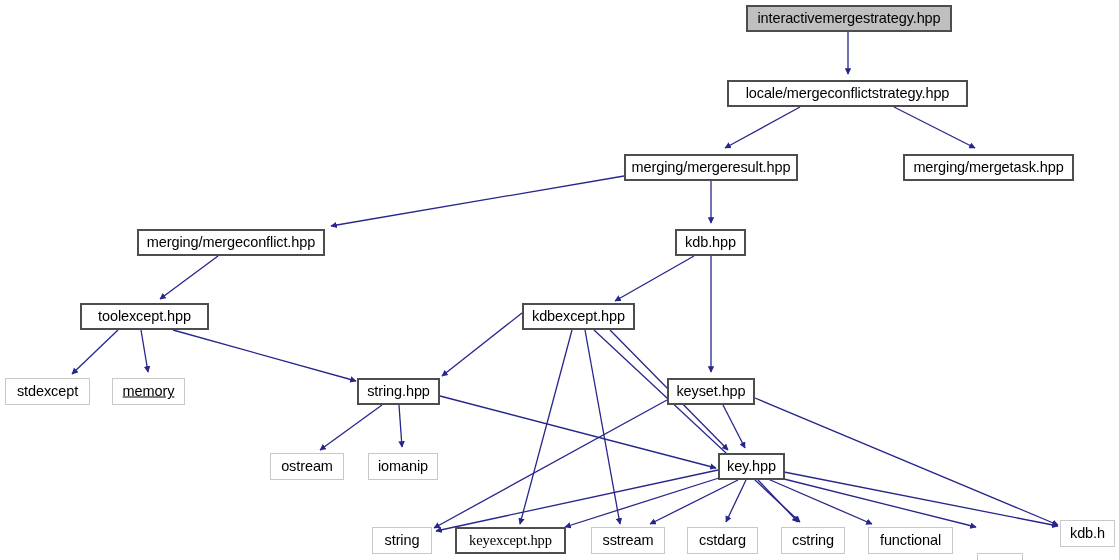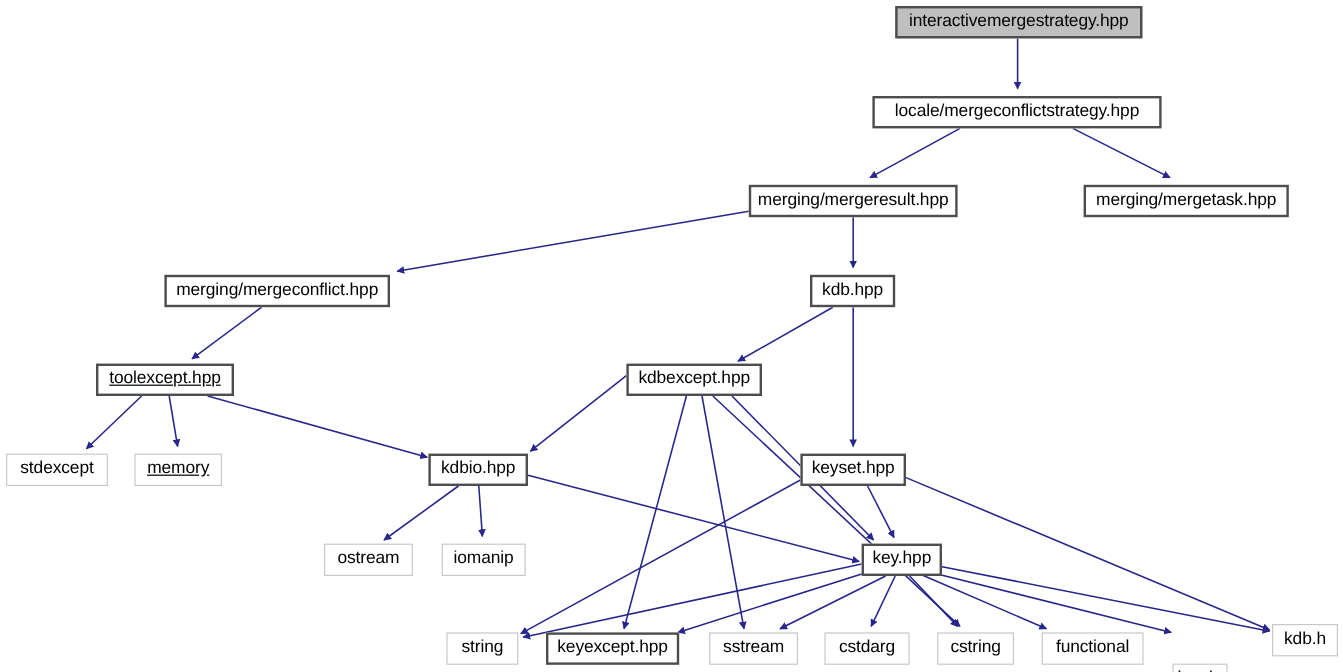--- a/index.html
+++ b/index.html
@@ -122,51 +122,51 @@
       </div>
       <div class="node hdr" style="left: 624px; top: 154px; width: 174px; height: 27px;">
         <span class="node-label">merging/mergeresult.hpp</span>
       </div>
       <div class="node hdr" style="left: 137px; top: 229px; width: 188px; height: 27px;">
         <span class="node-label">merging/mergeconflict.hpp</span>
       </div>
       <div class="node hdr" style="left: 675px; top: 229px; width: 71px; height: 27px;">
         <span class="node-label">kdb.hpp</span>
       </div>
-      <div class="node hdr" style="left: 80px; top: 303px; width: 115px; height: 27px; text-decoration: underline;">
+      <div class="node hdr" style="left: 80px; top: 303px; width: 129px; height: 27px;">
         <span class="node-label">toolexcept.hpp</span>
       </div>
       <div class="node hdr" style="left: 522px; top: 303px; width: 113px; height: 27px;">
         <span class="node-label">kdbexcept.hpp</span>
       </div>
       <div class="node plain" style="left: 5px; top: 378px; width: 85px; height: 27px;">
         <span class="node-label">stdexcept</span>
       </div>
       <div class="node plain" style="left: 112px; top: 378px; width: 73px; height: 27px; text-decoration: underline;">
         <span class="node-label">memory</span>
       </div>
       <div class="node hdr" style="left: 357px; top: 378px; width: 83px; height: 27px;">
-        <span class="node-label">kdbio.hpp</span>
+        <span class="node-label">string.hpp</span>
       </div>
       <div class="node hdr" style="left: 667px; top: 378px; width: 88px; height: 27px;">
         <span class="node-label">keyset.hpp</span>
       </div>
       <div class="node plain" style="left: 270px; top: 453px; width: 74px; height: 27px;">
         <span class="node-label">ostream</span>
       </div>
       <div class="node plain" style="left: 368px; top: 453px; width: 70px; height: 27px;">
         <span class="node-label">iomanip</span>
       </div>
       <div class="node hdr" style="left: 718px; top: 453px; width: 67px; height: 27px;">
         <span class="node-label">key.hpp</span>
       </div>
       <div class="node plain" style="left: 372px; top: 527px; width: 60px; height: 27px;">
         <span class="node-label">string</span>
       </div>
-      <div class="node hdr" style="left: 455px; top: 527px; width: 111px; height: 27px;">
+      <div class="node hdr" style="left: 455px; top: 527px; width: 111px; height: 27px; font-family: Liberation Serif, serif;">
         <span class="node-label">keyexcept.hpp</span>
       </div>
       <div class="node plain" style="left: 591px; top: 527px; width: 74px; height: 27px;">
         <span class="node-label">sstream</span>
       </div>
       <div class="node plain" style="left: 687px; top: 527px; width: 71px; height: 27px;">
         <span class="node-label">cstdarg</span>
       </div>
       <div class="node plain" style="left: 781px; top: 527px; width: 64px; height: 27px; text-align: center;">
         <span class="node-label">cstring</span>

